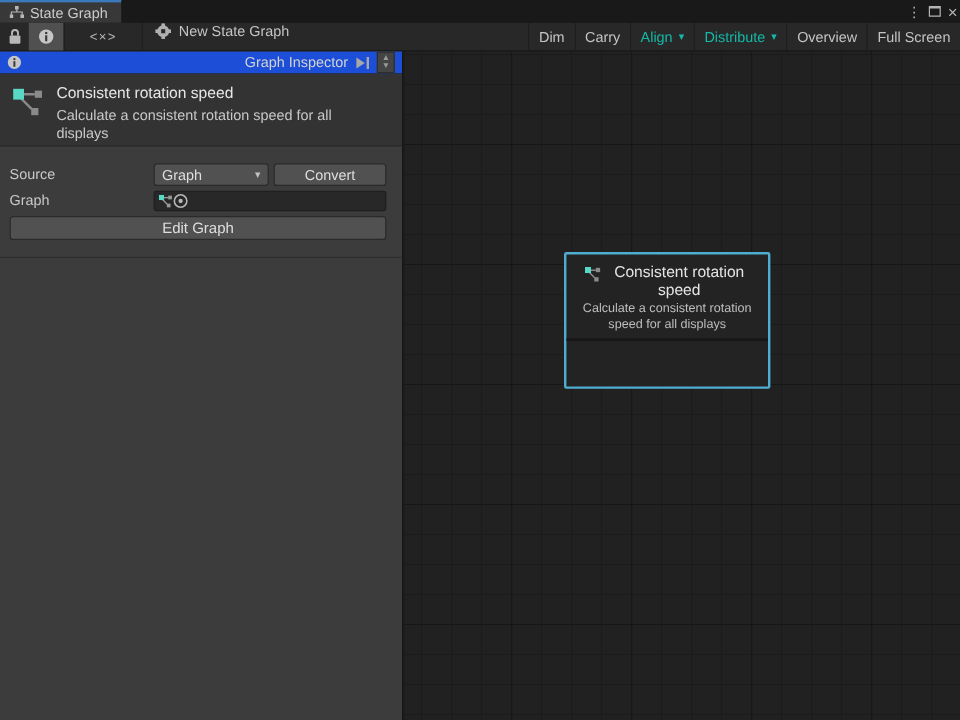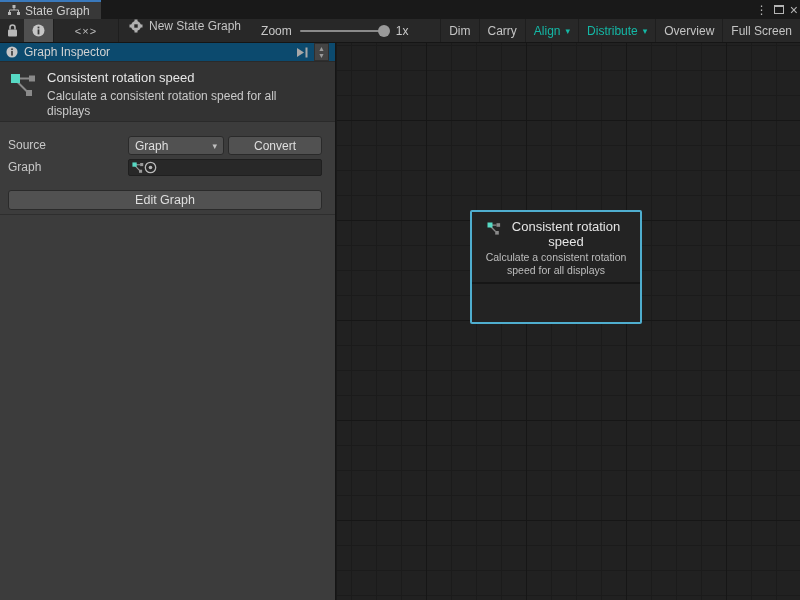--- a/index.html
+++ b/index.html
@@ -30,22 +30,22 @@
   .newgraph { display:flex; align-items:flex-start; gap:6px; padding:0 10px; color:#c4c4c4; }
   .zoom-group { display:flex; align-items:center; gap:8px; padding:0 10px; }
   .zoom-track { position:relative; width:88px; height:2px; background:#8a8a8a; border-radius:1px; }
   .zoom-handle { position:absolute; right:-2px; top:-5px; width:12px; height:12px; border-radius:50%; background:#9a9a9a; }
   .tb-right { margin-left:auto; display:flex; align-items:stretch; }
   .tb-right .tb-btn { border-left:1px solid #1e1e1e; white-space:nowrap; }
   .dd-arrow { font-size:9px; margin-left:5px; }
 
   
   .inspector { position:absolute; left:0; top:43px; width:336px; height:557px; background:#3c3c3c; border-right:1px solid #151515; }
-  .insp-header { position:absolute; left:0; top:0; width:100%; height:19px; background:#0c4a6e;
-                 border-bottom:1px solid #2a2a2a; display:flex; align-items:center; padding:0 6px; gap:6px; }
+  .insp-header { position:absolute; left:0; top:0; width:100%; height:19px; background:#1d4ed8;
+                 border-bottom:1px solid #2a2a2a; display:flex; align-items:center; padding:0 6px; gap:6px;text-align:right; }
   .insp-title { color:#d2d2d2; font-size:12px; flex:1; }
   .insp-header-icons { display:flex; align-items:center; gap:4px; }
   .dockslide { display:flex; align-items:center; }
   .scroller { display:flex; flex-direction:column; line-height:7px; font-size:7px; color:#9a9a9a;
               background:#444444; border:1px solid #2e2e2e; padding:1px 3px; }
 
   .summary { position:absolute; left:0; top:19px; width:100%; height:60px; background:#333333;
              border-bottom:1px solid #2a2a2a; padding:8px 10px 6px 10px; }
   .summary-icon { position:absolute; left:10px; top:11px; }
   .summary-title { margin-left:37px; color:#e6e6e6; font-size:13px; }
@@ -59,21 +59,21 @@
               padding:0 6px; color:#dfdfdf; }
   .dropdown .dd-arrow { margin-left:auto; color:#c0c0c0; }
   .btn { background:#515151; border:1px solid #2a2a2a; border-radius:3px; color:#dfdfdf;
          display:flex; align-items:center; justify-content:center; }
   .convert-btn { position:absolute; left:228px; top:1px; width:94px; height:19px; }
   .objfield { position:absolute; left:128px; top:2px; width:194px; height:17px; background:#282828;
               border:1px solid #1f1f1f; border-radius:2px; display:flex; align-items:center;
               padding:0 2px 0 3px; color:#d8d8d8; overflow:hidden; }
   .objfield-text { white-space:nowrap; overflow:hidden; flex:1; font-size:12px; margin-left:2px; }
   .picker { flex:0 0 auto; display:flex; align-items:center; }
-  .editgraph-row { position:relative; height:26px; margin-top:12px; }
+  .editgraph-row { position:relative; height:26px; margin-top:2px; }
   .editgraph-btn { position:absolute; left:8px; top:0; width:314px; height:20px; font-size:12.5px; }
   .panel-divider { position:absolute; left:0; top:171px; width:100%; height:1px; background:#2e2e2e; }
 
   
   .canvas { position:absolute; left:337px; top:43px; width:463px; height:557px;
             background-color:#212121;
             background-image:
               linear-gradient(to right,#161616 1px,transparent 1px),
               linear-gradient(to bottom,#161616 1px,transparent 1px),
               linear-gradient(to right,#1b1b1b 1px,transparent 1px),
@@ -148,27 +148,20 @@
           <svg width="14" height="14" viewBox="0 0 14 14">
             <circle cx="7" cy="7" r="5" fill="#b0b0b0"></circle>
             <rect x="5.5" y="0.5" width="3" height="3" fill="#b0b0b0"></rect>
             <rect x="5.5" y="10.5" width="3" height="3" fill="#b0b0b0"></rect>
             <rect x="0.5" y="5.5" width="3" height="3" fill="#b0b0b0"></rect>
             <rect x="10.5" y="5.5" width="3" height="3" fill="#b0b0b0"></rect>
             <rect x="5.3" y="5.3" width="3.4" height="3.4" fill="#282828"></rect>
           </svg>
         </span>
         <span>New State Graph</span>
-      </div>
-      <div class="zoom-group">
-        <span>Zoom</span>
-        <span class="zoom-track">
-          <span class="zoom-handle"></span>
-        </span>
-        <span>1x</span>
       </div>
     </div>
     <div class="tb-right">
       <div class="tb-btn">
         <span>Dim</span>
       </div>
       <div class="tb-btn">
         <span>Carry</span>
       </div>
       <div class="tb-btn disabled">

